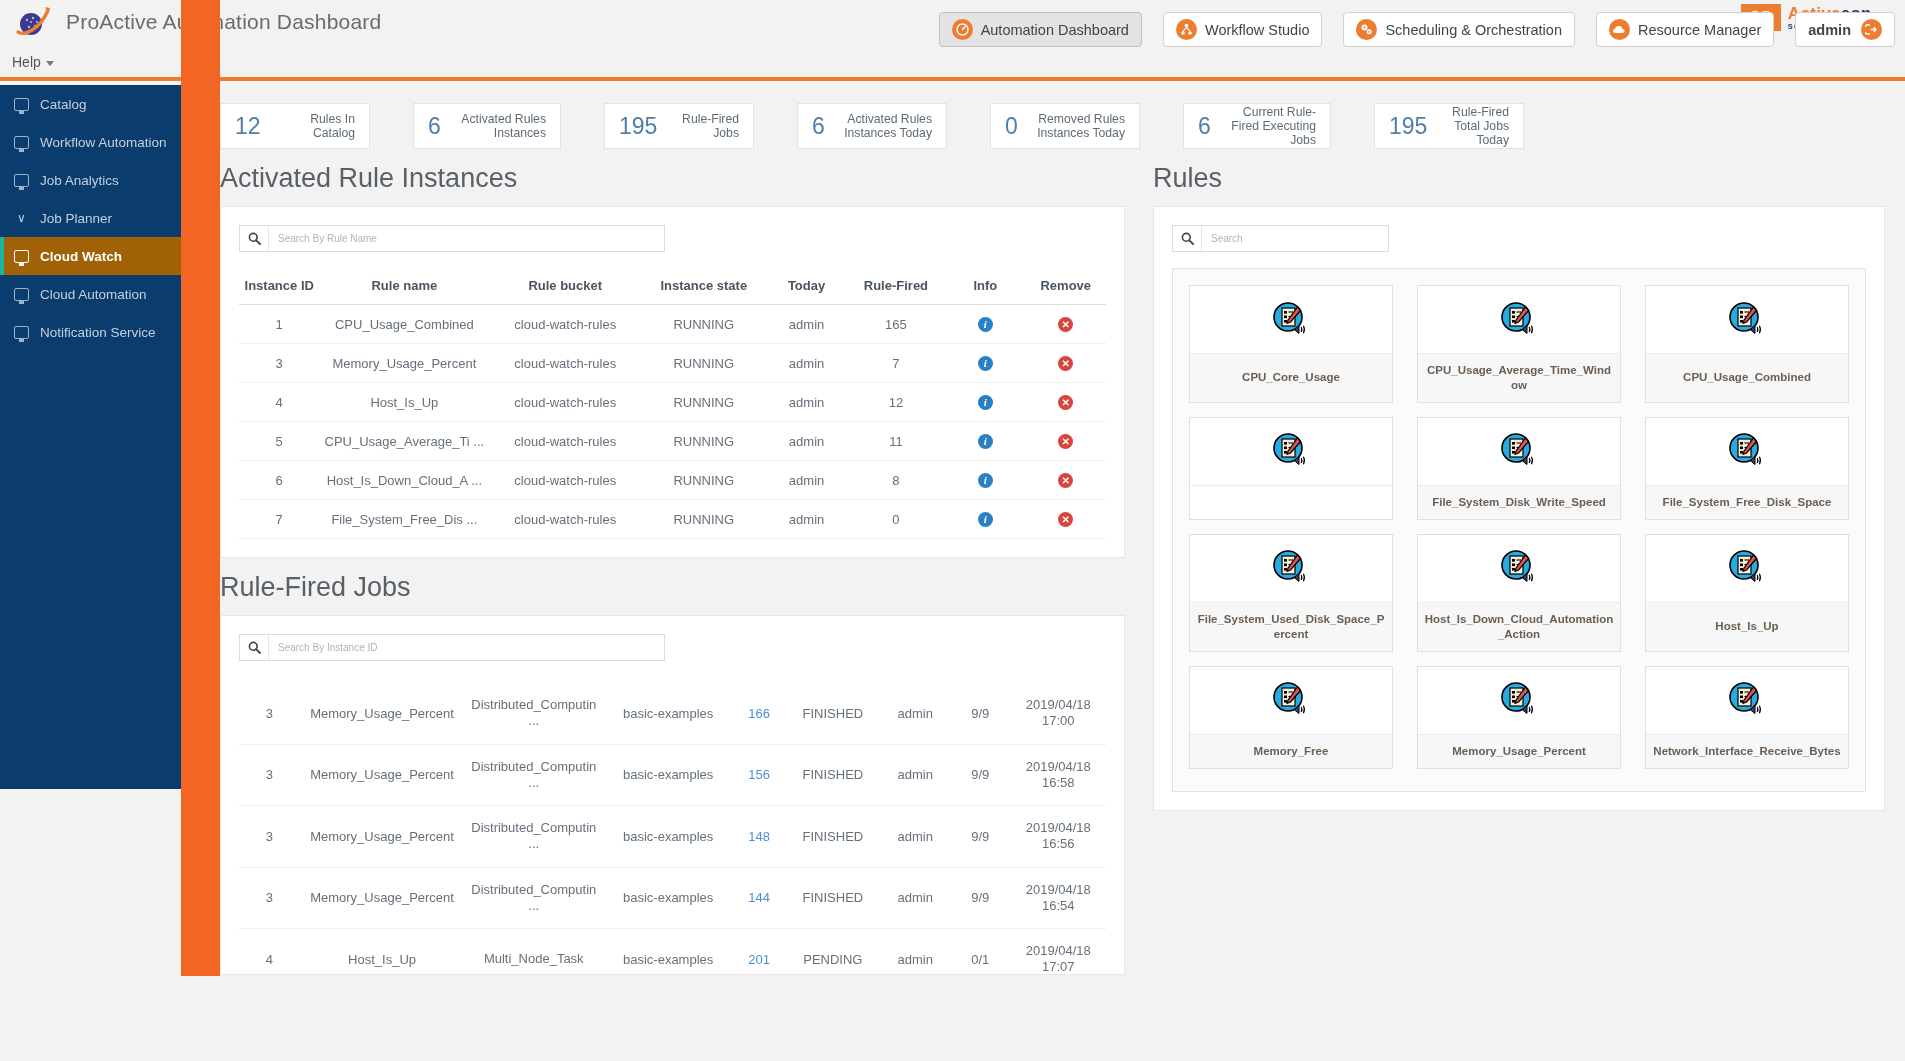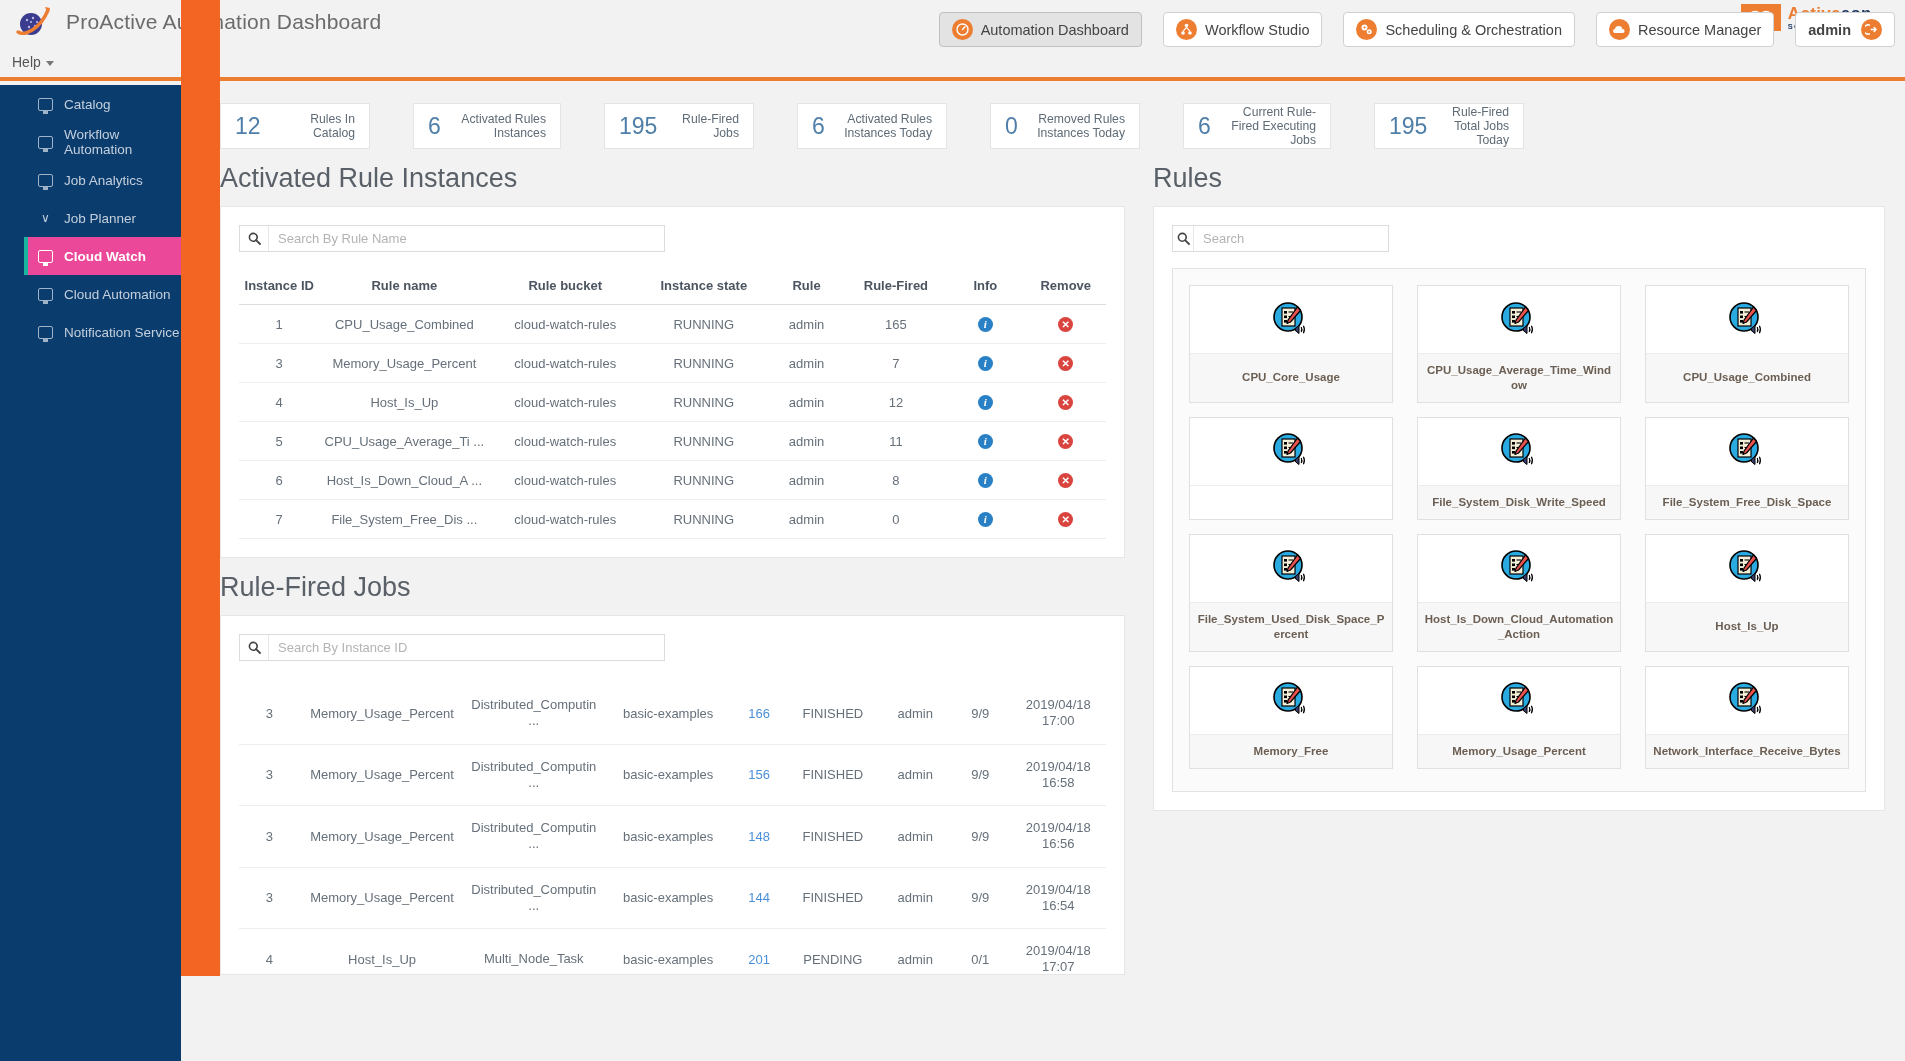--- a/index.html
+++ b/index.html
@@ -48,31 +48,30 @@
     padding: 5px 12px; font-size: 14.5px; color: #444; height: 35px;
     cursor: pointer; white-space: nowrap;
   }
   .nav-tab.active { background: #e3e3e3; border-color: #c0c0c0; }
   .nav-tab .tab-ico { width: 21px; height: 21px; border-radius: 50%; background: #ED7D31; display:flex; align-items:center; justify-content:center; flex: none; }
   .nav-tab.user { font-weight: bold; gap: 10px; }
   .nav-tab.user .tab-ico { border-radius: 50%; }
 
   
   .sidebar {
-    position: absolute; top: 85px; left: 0; width: 181px; height: 976px;
+    position: absolute; top: 85px; left: 0; width: 181px; height: 704px;
     background: #0b3c6e;
-    padding-left: 24px;
   }
   .sidebar-strip { position:absolute; left:181px; top:0; width:39px; height:976px; background:#f26522; }
   .side-item {
     display: flex; align-items: center; gap: 11px;
     height: 38px; padding-left: 14px; font-size: 13.5px; color: #c3cfdc; cursor: pointer;
     position: relative;
   }
-  .side-item.active { color: #fff; font-weight: bold; background: #ec4899; }
+  .side-item.active { color: #fff; font-weight: bold; background: #a16207; }
   .side-item.active::before {
     content:""; position:absolute; left:0; top:0; width:4px; height:100%; background:#19b5a0;
   }
   .side-ico { width: 15px; height: 13px; border: 1.6px solid #9fb3c8; border-radius: 2px; position: relative; flex:none; }
   .side-item.active .side-ico { border-color:#fff; }
   .side-ico::after { content:""; position:absolute; left:4px; bottom:-4px; width:5px; height:3px; background:#9fb3c8; }
   .side-item.active .side-ico::after { background:#fff; }
   .side-chev { width:15px; flex:none; text-align:center; font-size:12px; color:#c3cfdc; }
 
   
@@ -95,21 +94,21 @@
 
   .panel { background: #fff; border: 1px solid #e6e6e6; }
   .panel-pad { padding: 18px 18px 18px 18px; }
 
   .searchbox { display: flex; width: 426px; height: 27px; border: 1px solid #dcdcdc; background:#fff; }
   .searchbox .s-ico {
     width: 29px; display:flex; align-items:center; justify-content:center;
     border-right: 1px solid #e6e6e6; color: #555; font-size: 13px; font-weight: bold;
   }
   .searchbox input {
-    flex: 1; border: 0; outline: none; padding: 0 9px; font-size: 13px; color: #404040;
+    flex: 1; border: 0; outline: none; padding: 0 9px; font-size: 10px; color: #404040;
     font-family: "Liberation Sans", sans-serif;
   }
   .searchbox input::placeholder { color: #b3b3b3; }
 
   table.dt { width: 100%; border-collapse: collapse; margin-top: 18px; }
   table.dt th {
     font-size: 13px; color: #4b5560; font-weight: bold; padding: 8px 4px 11px 4px;
     border-bottom: 1px solid #ddd; text-align: center;
   }
   table.dt td {
@@ -319,21 +318,21 @@
             <input type="text" placeholder="Search By Rule Name" style="">
           </div>
 
           <table class="dt">
             <thead>
                 <tr id="inst-head">
                   <th style="width: 9%;">Instance ID</th>
                   <th style="width: 19%;">Rule name</th>
                   <th style="width: 17%;">Rule bucket</th>
                   <th style="width: 14%;">Instance state</th>
-                  <th style="width: 9%;">Rule</th>
+                  <th style="width: 9%;">Today</th>
                   <th style="width: 11%;">Rule-Fired</th>
                   <th style="width: 9%;">Info</th>
                   <th style="width: 9%;">Remove</th>
                 </tr>
               </thead>
             <tbody id="inst-body">
                 <tr>
                   <td>1</td>
                   <td>CPU_Usage_Combined</td>
                   <td>cloud-watch-rules</td>

